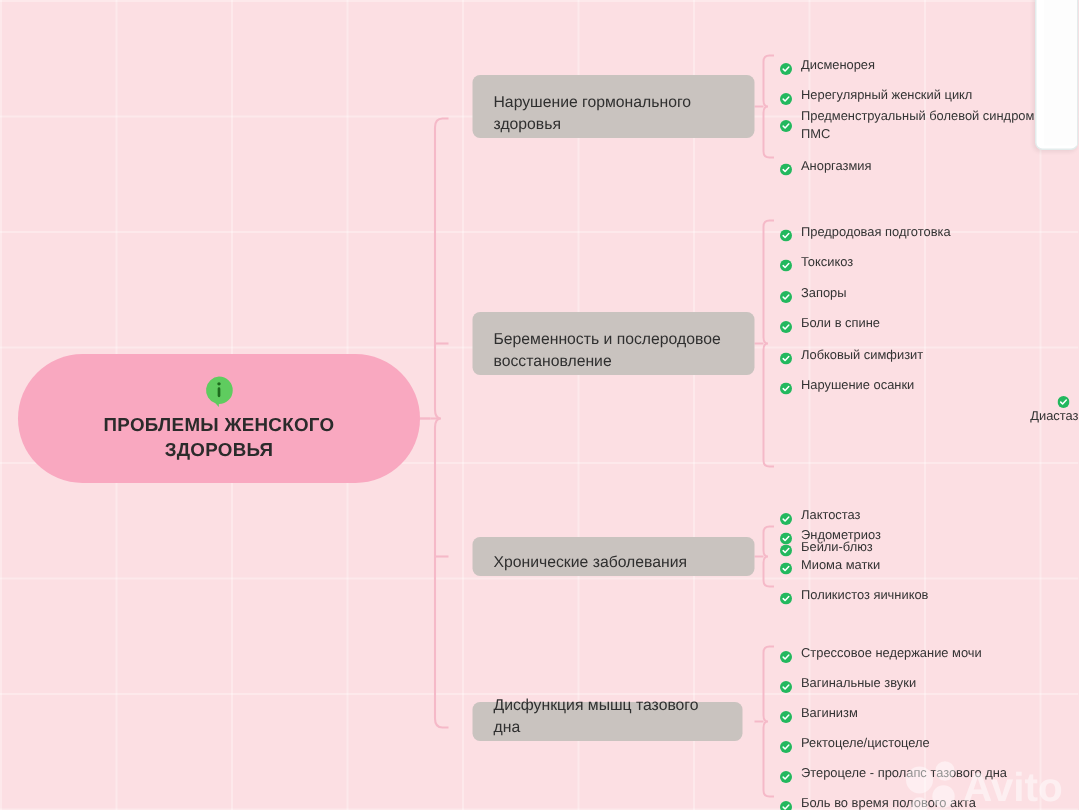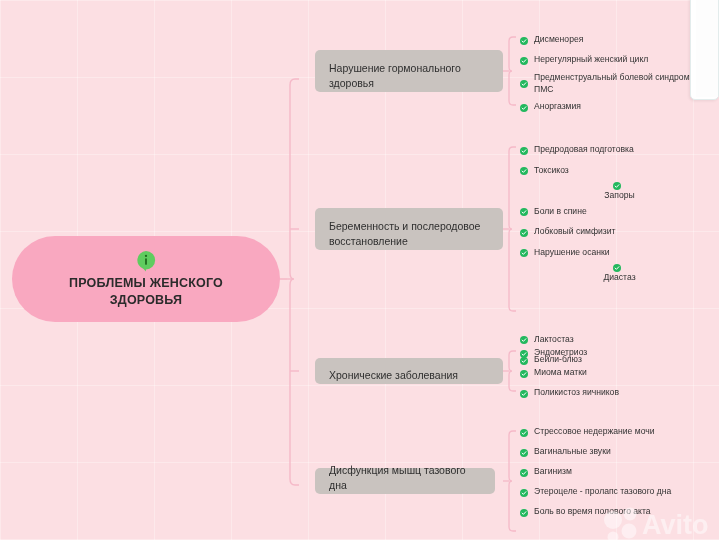--- a/index.html
+++ b/index.html
@@ -45,21 +45,21 @@
     display:flex; align-items:flex-end;
     padding:0 14px;
     color:#2f2f2f;
     font-size:10.5px;
     line-height:1.5;
   }
 
   
   .leaf-list { position:absolute; }
   .leaf-item {
-    display:flex; align-items:center;
+    display:flex; align-items:flex-end;
     font-size:8.6px; color:#333; line-height:1.35;
     margin-bottom:0;
   }
   .leaf-check {
     flex:0 0 auto; width:8px; height:8px; margin-right:6px; margin-top:1px;
     display:block; line-height:0;
   }
   .leaf-text { white-space:pre-line; }
 
   
@@ -183,21 +183,21 @@
     </div>
     <div class="leaf-item" style="height:20.5px;">
       <span class="leaf-check">
         <svg width="8" height="8" viewBox="0 0 12 12" xmlns="http://www.w3.org/2000/svg">
             <circle cx="6" cy="6" r="6" fill="#23b85e"></circle>
             <path d="M3.2 6.1 L5.1 8 L8.8 4.1" fill="none" stroke="#fff" stroke-width="1.5" stroke-linecap="round" stroke-linejoin="round"></path>
           </svg>
       </span>
       <span class="leaf-text">Токсикоз</span>
     </div>
-    <div class="leaf-item" style="height:20.5px;flex-direction:column;">
+    <div class="leaf-item" style="height:20.5px;">
       <span class="leaf-check">
         <svg width="8" height="8" viewBox="0 0 12 12" xmlns="http://www.w3.org/2000/svg">
             <circle cx="6" cy="6" r="6" fill="#23b85e"></circle>
             <path d="M3.2 6.1 L5.1 8 L8.8 4.1" fill="none" stroke="#fff" stroke-width="1.5" stroke-linecap="round" stroke-linejoin="round"></path>
           </svg>
       </span>
       <span class="leaf-text">Запоры</span>
     </div>
     <div class="leaf-item" style="height:20.5px;">
       <span class="leaf-check">
@@ -311,20 +311,29 @@
       <span class="leaf-text">Вагинальные звуки</span>
     </div>
     <div class="leaf-item" style="height:20px;">
       <span class="leaf-check">
         <svg width="8" height="8" viewBox="0 0 12 12" xmlns="http://www.w3.org/2000/svg">
             <circle cx="6" cy="6" r="6" fill="#23b85e"></circle>
             <path d="M3.2 6.1 L5.1 8 L8.8 4.1" fill="none" stroke="#fff" stroke-width="1.5" stroke-linecap="round" stroke-linejoin="round"></path>
           </svg>
       </span>
       <span class="leaf-text">Вагинизм</span>
+    </div>
+    <div class="leaf-item" style="height:20px;">
+      <span class="leaf-check">
+        <svg width="8" height="8" viewBox="0 0 12 12" xmlns="http://www.w3.org/2000/svg">
+            <circle cx="6" cy="6" r="6" fill="#23b85e"></circle>
+            <path d="M3.2 6.1 L5.1 8 L8.8 4.1" fill="none" stroke="#fff" stroke-width="1.5" stroke-linecap="round" stroke-linejoin="round"></path>
+          </svg>
+      </span>
+      <span class="leaf-text">Ректоцеле/цистоцеле</span>
     </div>
     <div class="leaf-item" style="height:20px;">
       <span class="leaf-check">
         <svg width="8" height="8" viewBox="0 0 12 12" xmlns="http://www.w3.org/2000/svg">
             <circle cx="6" cy="6" r="6" fill="#23b85e"></circle>
             <path d="M3.2 6.1 L5.1 8 L8.8 4.1" fill="none" stroke="#fff" stroke-width="1.5" stroke-linecap="round" stroke-linejoin="round"></path>
           </svg>
       </span>
       <span class="leaf-text">Этероцеле - пролапс тазового дна</span>
     </div>

